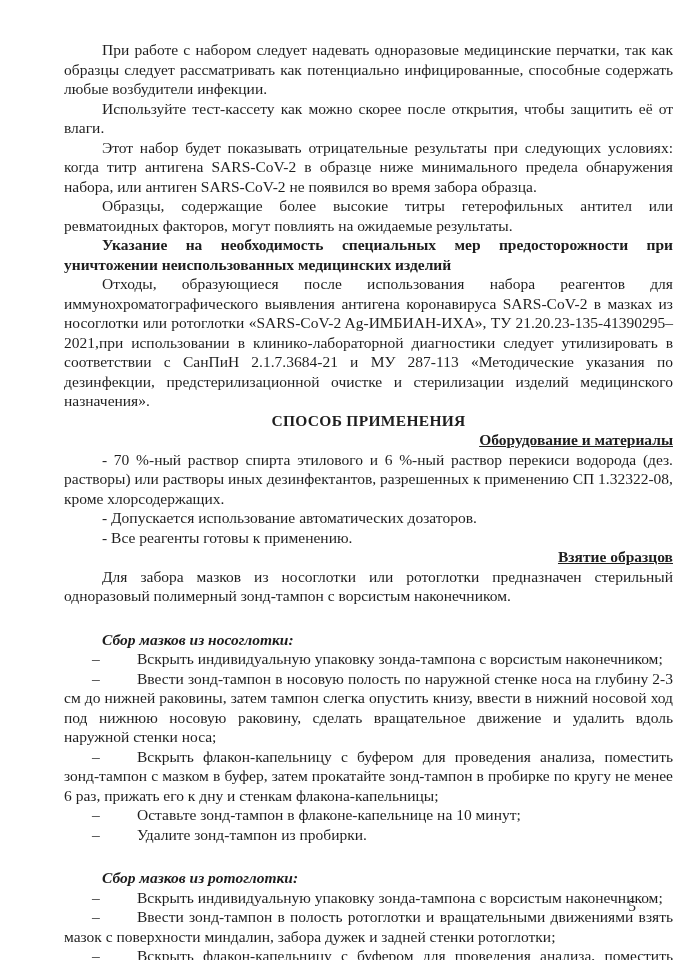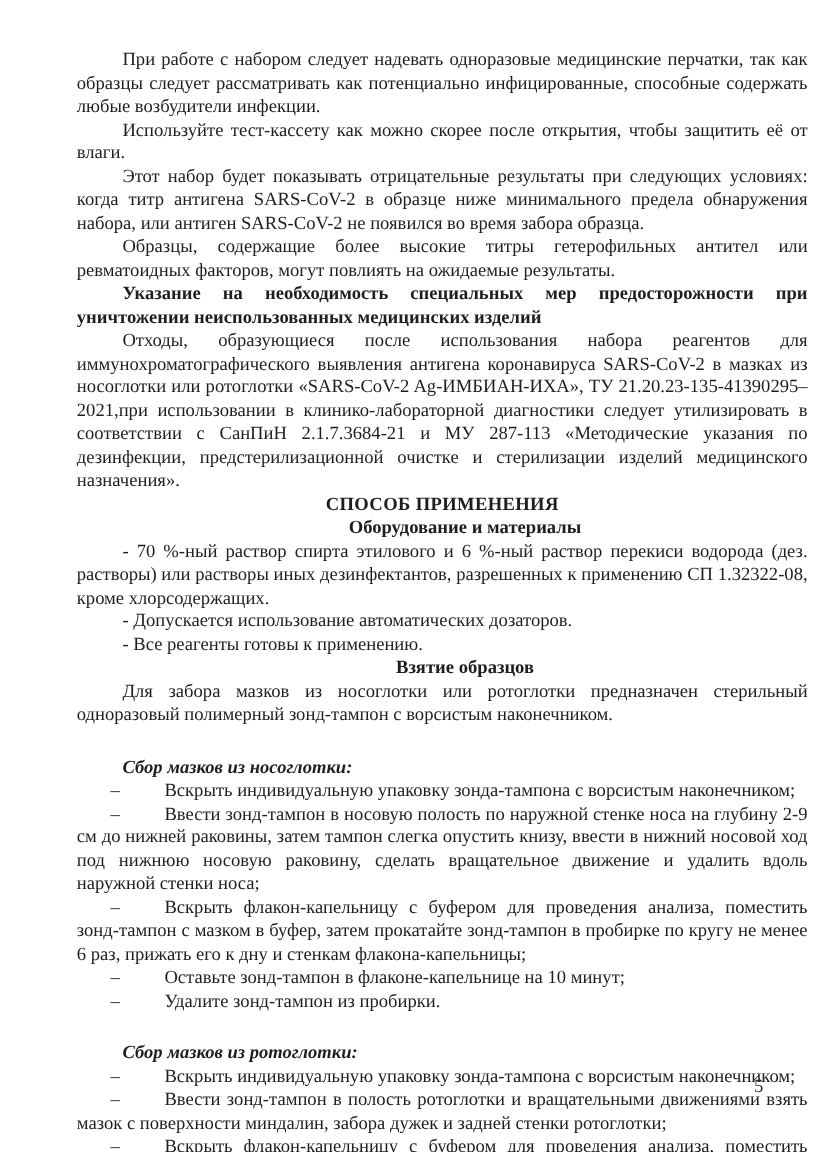--- a/index.html
+++ b/index.html
@@ -38,21 +38,22 @@
     text-align: center;
     text-indent: 0;
     font-weight: 700;
     letter-spacing: 0.3px;
   }
   .content p.bold {
     font-weight: 700;
   }
   .content p.underline {
     font-weight: 700;
-    text-align: center;
+    text-align: right;
+    text-decoration: underline;
   }
   .content p.italic {
     font-weight: 700;
     font-style: italic;
     text-align: left;
     margin-top: 24px;
   }
   .content p.dash {
     text-indent: 28px;
   }
@@ -83,21 +84,21 @@
       <p class="body">Отходы, образующиеся после использования набора реагентов для иммунохроматографического выявления антигена коронавируса SARS-CoV-2 в мазках из носоглотки или ротоглотки «SARS-CoV-2 Ag-ИМБИАН-ИХА», ТУ 21.20.23-135-41390295–2021,при использовании в клинико-лабораторной диагностики следует утилизировать в соответствии с СанПиН 2.1.7.3684-21 и МУ 287-113 «Методические указания по дезинфекции, предстерилизационной очистке и стерилизации изделий медицинского назначения».</p>
       <p class="center">СПОСОБ ПРИМЕНЕНИЯ</p>
       <p class="underline">Оборудование и материалы</p>
       <p class="body">- 70 %-ный раствор спирта этилового и 6 %-ный раствор перекиси водорода (дез. растворы) или растворы иных дезинфектантов, разрешенных к применению СП 1.32322-08, кроме хлорсодержащих.</p>
       <p class="body">- Допускается использование автоматических дозаторов.</p>
       <p class="body">- Все реагенты готовы к применению.</p>
       <p class="underline">Взятие образцов</p>
       <p class="body">Для забора мазков из носоглотки или ротоглотки предназначен стерильный одноразовый полимерный зонд-тампон с ворсистым наконечником.</p>
       <p class="italic">Сбор мазков из носоглотки:</p>
       <p class="dash"><span class="dash-marker">–</span><span>Вскрыть индивидуальную упаковку зонда-тампона с ворсистым наконечником;</span></p>
-      <p class="dash"><span class="dash-marker">–</span><span>Ввести зонд-тампон в носовую полость по наружной стенке носа на глубину 2-9 см до нижней раковины, затем тампон слегка опустить книзу, ввести в нижний носовой ход под нижнюю носовую раковину, сделать вращательное движение и удалить вдоль наружной стенки носа;</span></p>
+      <p class="dash"><span class="dash-marker">–</span><span>Ввести зонд-тампон в носовую полость по наружной стенке носа на глубину 2-3 см до нижней раковины, затем тампон слегка опустить книзу, ввести в нижний носовой ход под нижнюю носовую раковину, сделать вращательное движение и удалить вдоль наружной стенки носа;</span></p>
       <p class="dash"><span class="dash-marker">–</span><span>Вскрыть флакон-капельницу с буфером для проведения анализа, поместить зонд-тампон с мазком в буфер, затем прокатайте зонд-тампон в пробирке по кругу не менее 6 раз, прижать его к дну и стенкам флакона-капельницы;</span></p>
       <p class="dash"><span class="dash-marker">–</span><span>Оставьте зонд-тампон в флаконе-капельнице на 10 минут;</span></p>
       <p class="dash"><span class="dash-marker">–</span><span>Удалите зонд-тампон из пробирки.</span></p>
       <p class="italic">Сбор мазков из ротоглотки:</p>
       <p class="dash"><span class="dash-marker">–</span><span>Вскрыть индивидуальную упаковку зонда-тампона с ворсистым наконечником;</span></p>
       <p class="dash"><span class="dash-marker">–</span><span>Ввести зонд-тампон в полость ротоглотки и вращательными движениями взять мазок с поверхности миндалин, забора дужек и задней стенки ротоглотки;</span></p>
       <p class="dash"><span class="dash-marker">–</span><span>Вскрыть флакон-капельницу с буфером для проведения анализа, поместить зонд-тампон с мазком в буфер, затем прокатайте зонд-тампон в флаконе по кругу не менее 6 раз, прижать его к дну и стенкам флакона-капельницы;</span></p>
     </div>
   <div class="page-number">5</div>
 </div>

